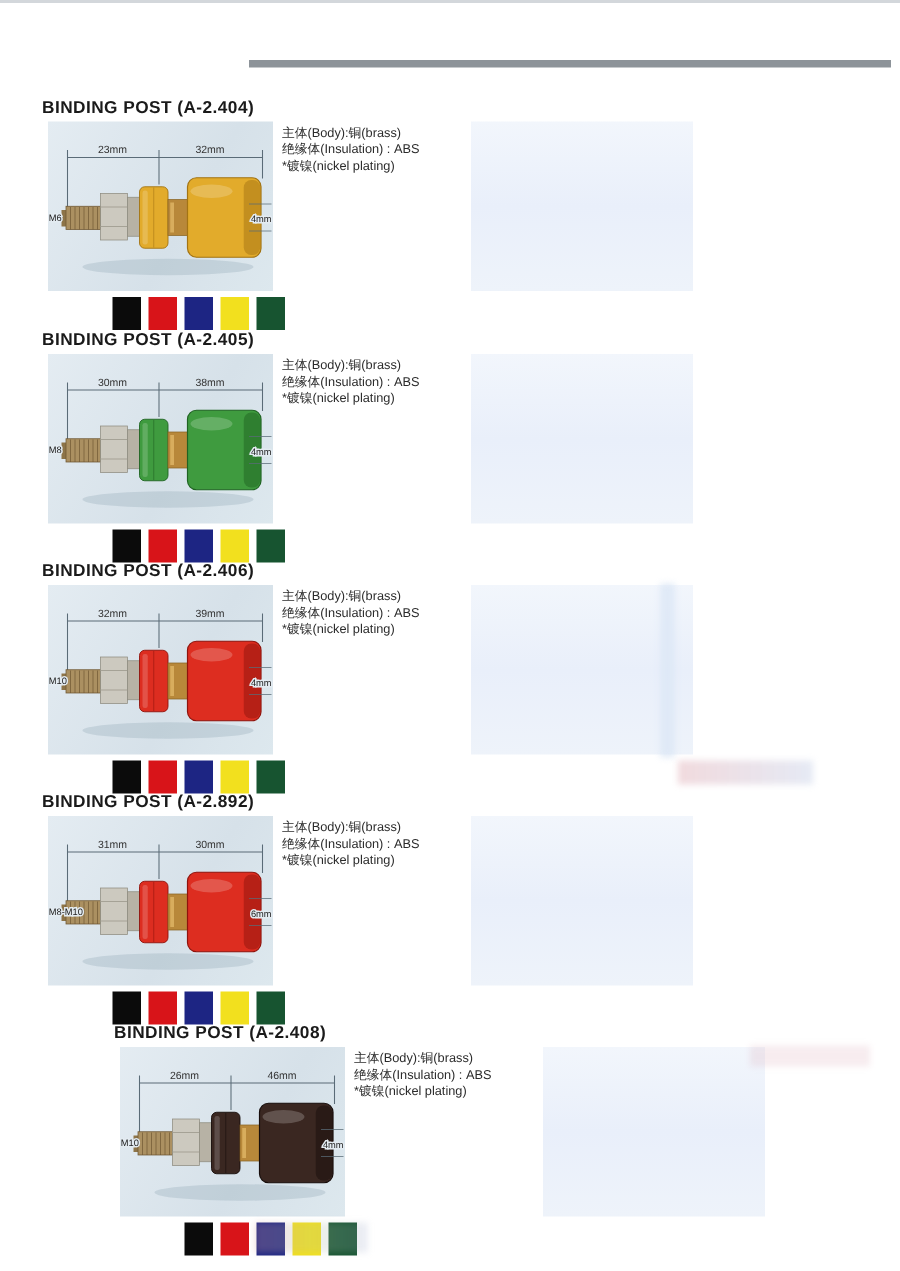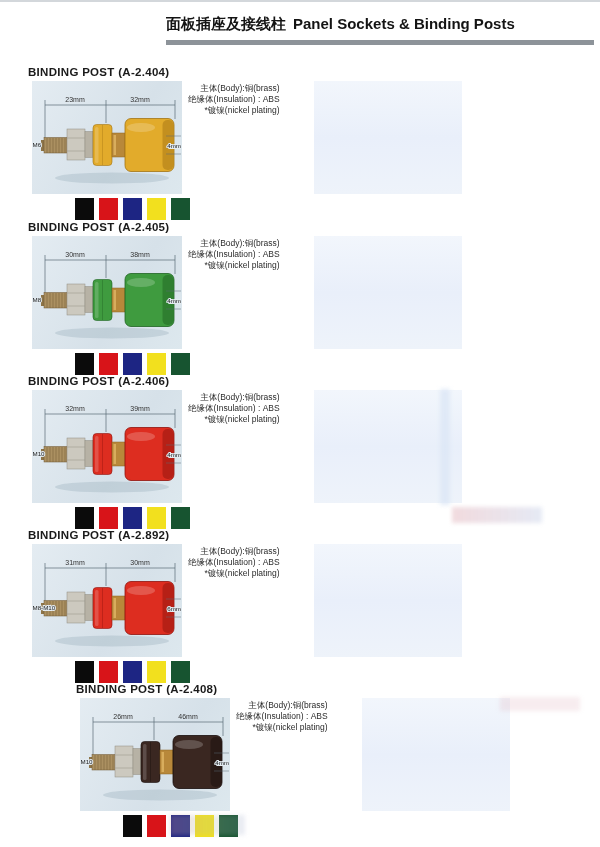--- a/index.html
+++ b/index.html
@@ -29,44 +29,41 @@
   .ptitle{position:absolute;left:18px;top:0;margin:0;font-size:11.5px;font-weight:bold;
     color:#1a1a1a;letter-spacing:.3px;}
   .drawing{
     position:absolute;left:22px;top:15px;width:150px;height:113px;
     background:linear-gradient(120deg,#e4ecf2,#d6e1e9 60%,#dde8ee);
   }
   .draw{width:150px;height:113px;display:block;font-family:"Liberation Sans",sans-serif;}
   .dimtext{font-size:7px;fill:#333;}
   .lbltext{font-size:6.2px;fill:#222;}
   .halo{paint-order:stroke;stroke:#e3ebf1;stroke-width:2px;}
-  .specs{position:absolute;left:178px;top:17px;font-size:8.5px;color:#2b2b2b;line-height:11px;text-align:right;}
+  .specs{position:absolute;left:178px;top:17px;font-size:8.5px;color:#2b2b2b;line-height:11px;}
   .ghost{
     position:absolute;left:304px;top:15px;width:148px;height:113px;
     background:linear-gradient(180deg,#f2f6fc,#e9effa 50%,#eef3fa);
   }
   .swatches{position:absolute;left:65px;top:132px;display:flex;gap:5px;}
   .swatch{width:19px;height:22px;background:#999;}
   
   .artifact{position:absolute;pointer-events:none;filter:blur(2px);}
   .art-strip{left:440px;top:387px;width:10px;height:116px;background:#dce7f6;opacity:.8;}
   .art-smudge1{left:452px;top:505px;width:90px;height:16px;
     background:linear-gradient(90deg,rgba(215,150,160,.35),rgba(170,185,220,.3));}
   .art-smudge2{left:170px;top:813px;width:75px;height:20px;
     background:linear-gradient(90deg,rgba(205,150,150,.3),rgba(180,195,165,.25),rgba(150,160,200,.2));}
   .art-smudge3{left:500px;top:695px;width:80px;height:14px;background:rgba(220,170,180,.22);}
 </style>
 </head>
 <body>
 
 <div class="page">
 
-  <div class="htitle">
-    <span class="title-zh">面板插座及接线柱</span><span class="title-en">Panel Sockets &amp; Binding Posts</span>
-  </div>
   <div class="rule"></div>
 
   <div id="products">
   <section class="product" style="--body: #e2ab2b; --body-dark: #a37413;">
     <h2 class="ptitle">BINDING POST (A-2.404)</h2>
 
     <div class="drawing">
       <svg class="draw" viewBox="0 0 150 113">
 
         <ellipse cx="80" cy="97" rx="57" ry="5.5" fill="#8fa6b2" opacity="0.3"></ellipse>

